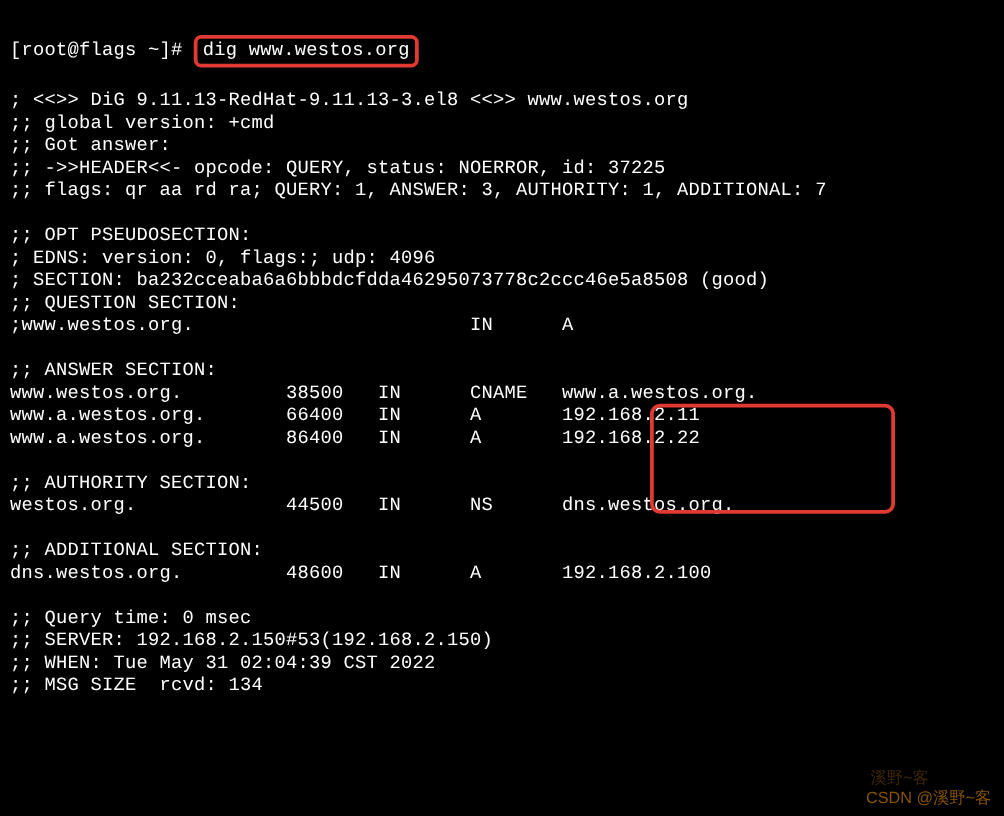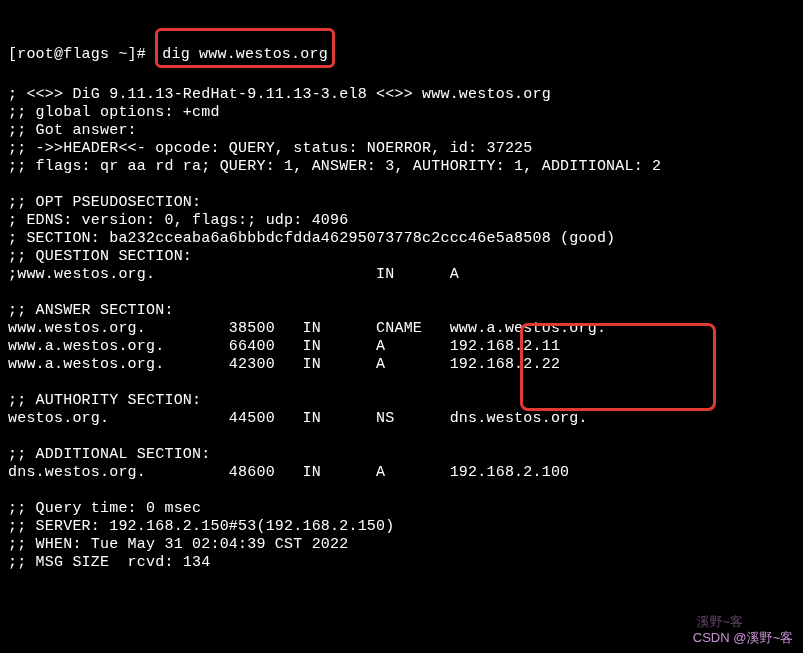--- a/index.html
+++ b/index.html
@@ -15,71 +15,71 @@
     overflow: hidden;
   }
   .term {
     padding: 10px 8px 8px 8px;
     white-space: pre;
     letter-spacing: 0.2px;
   }
   .highlight-cmd {
     border: 3px solid #e13a32;
     border-radius: 6px;
-    padding: 15px 4px 2px 4px;
+    padding: 1px 4px 2px 4px;
     display: inline-block;
     line-height: 17px;
   }
   .answer-box {
     position: absolute;
     border: 3px solid #e13a32;
     border-radius: 8px;
     left: 520px;
     top: 323px;
     width: 190px;
     height: 82px;
     pointer-events: none;
   }
   .watermark {
     position: absolute;
     bottom: 6px;
     right: 10px;
-    color: #f0abfc;
+    color: #a16207;
     font-size: 13px;
     font-family: sans-serif;
     opacity: 0.85;
   }
   .wm2 {
     bottom: 22px;
     right: 60px;
     opacity: 0.4;
   }
 </style>
 </head>
 <body>
 
 <div class="term">
 <span>[root@flags ~]# </span><span class="highlight-cmd">dig www.westos.org</span>
 
 <span>; &lt;&lt;&gt;&gt; DiG 9.11.13-RedHat-9.11.13-3.el8 &lt;&lt;&gt;&gt; www.westos.org</span>
-<span>;; global options: +cmd</span>
+<span>;; global version: +cmd</span>
 <span>;; Got answer:</span>
 <span>;; -&gt;&gt;HEADER&lt;&lt;- opcode: QUERY, status: NOERROR, id: 37225</span>
-<span>;; flags: qr aa rd ra; QUERY: 1, ANSWER: 3, AUTHORITY: 1, ADDITIONAL: 2</span>
+<span>;; flags: qr aa rd ra; QUERY: 1, ANSWER: 3, AUTHORITY: 1, ADDITIONAL: 7</span>
 
 <span>;; OPT PSEUDOSECTION:</span>
 <span>; EDNS: version: 0, flags:; udp: 4096</span>
 <span>; SECTION: ba232cceaba6a6bbbdcfdda46295073778c2ccc46e5a8508 (good)</span>
 <span>;; QUESTION SECTION:</span>
 <span>;www.westos.org.                        IN      A</span>
 
 <span>;; ANSWER SECTION:</span>
 <span>www.westos.org.         38500   IN      CNAME   www.a.westos.org.</span>
 <span>www.a.westos.org.       66400   IN      A       192.168.2.11</span>
-<span>www.a.westos.org.       42300   IN      A       192.168.2.22</span>
+<span>www.a.westos.org.       86400   IN      A       192.168.2.22</span>
 
 <span>;; AUTHORITY SECTION:</span>
 <span>westos.org.             44500   IN      NS      dns.westos.org.</span>
 
 <span>;; ADDITIONAL SECTION:</span>
 <span>dns.westos.org.         48600   IN      A       192.168.2.100</span>
 
 <span>;; Query time: 0 msec</span>
 <span>;; SERVER: 192.168.2.150#53(192.168.2.150)</span>
 <span>;; WHEN: Tue May 31 02:04:39 CST 2022</span>

